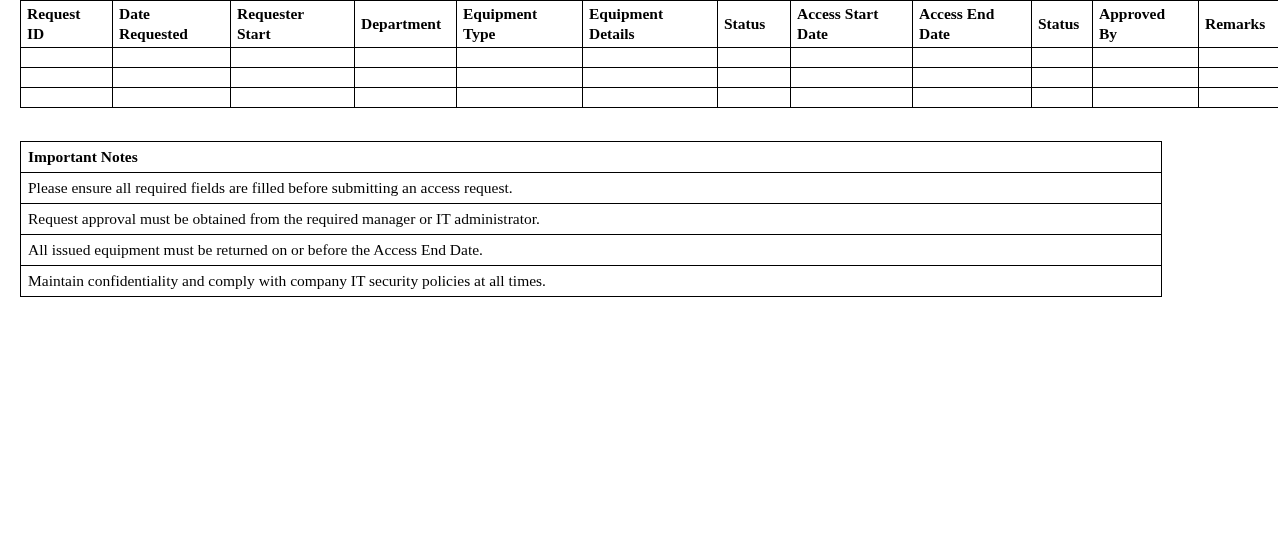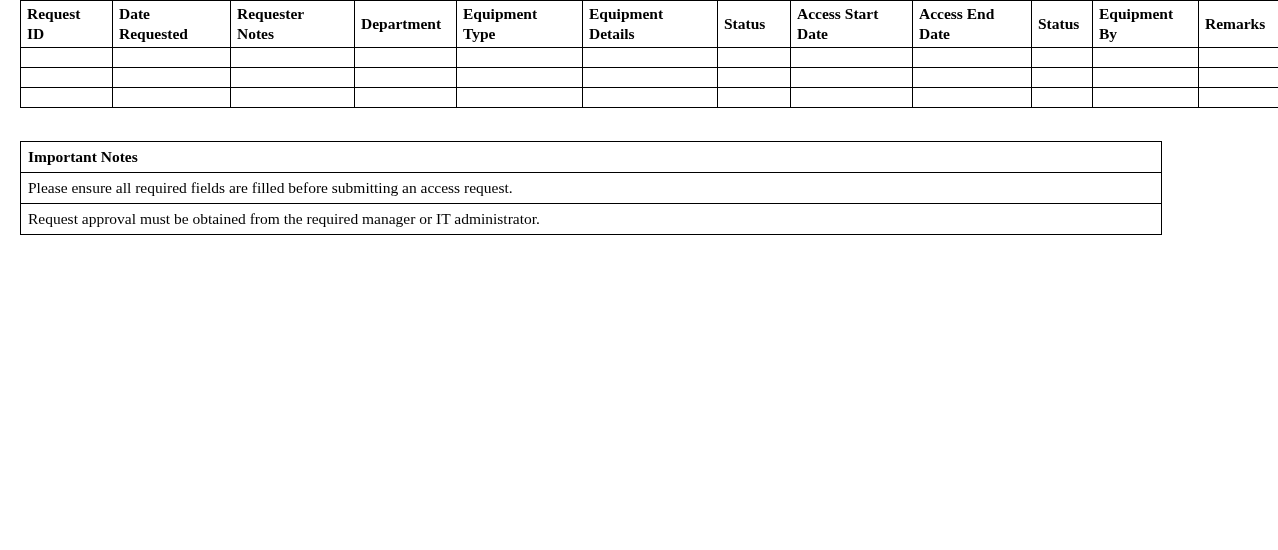--- a/index.html
+++ b/index.html
@@ -85,29 +85,29 @@
         <col class="col-8">
       <col class="col-9">
         <col class="col-10">
         <col class="col-11">
         <col class="col-12">
     </colgroup>
     <thead>
       <tr>
         <th>Request ID</th>
         <th>Date Requested</th>
-        <th>Requester Notes</th>
+        <th>Requester Start</th>
         <th>Department</th>
         <th>Equipment Type</th>
         <th>Equipment Details</th>
         <th>Status</th>
         <th>Access Start Date</th>
         <th>Access End Date</th>
         <th>Status</th>
-        <th>Equipment By</th>
+        <th>Approved By</th>
         <th>Remarks</th>
       </tr>
     </thead>
     <tbody>
       <tr>
         <td class="empty-cell"></td>
         <td class="empty-cell"></td>
         <td class="empty-cell"></td>
         <td class="empty-cell"></td>
         <td class="empty-cell"></td>
@@ -154,16 +154,22 @@
     <tbody>
       <tr>
         <td class="notes-title">Important Notes</td>
       </tr>
       <tr>
         <td>Please ensure all required fields are filled before submitting an access request.</td>
       </tr>
       <tr>
         <td>Request approval must be obtained from the required manager or IT administrator.</td>
       </tr>
+      <tr>
+        <td>All issued equipment must be returned on or before the Access End Date.</td>
+      </tr>
+      <tr>
+        <td>Maintain confidentiality and comply with company IT security policies at all times.</td>
+      </tr>
     </tbody>
   </table>
 
 </div>
 
 </body></html>

